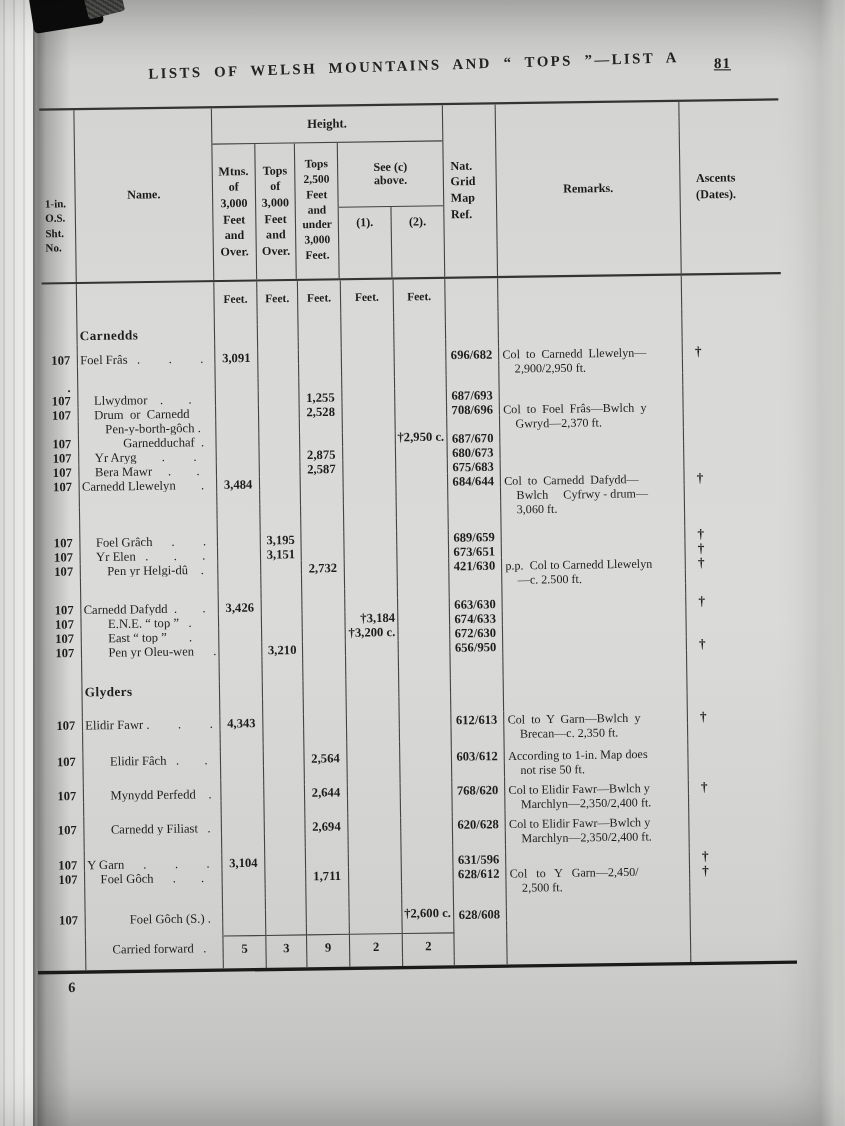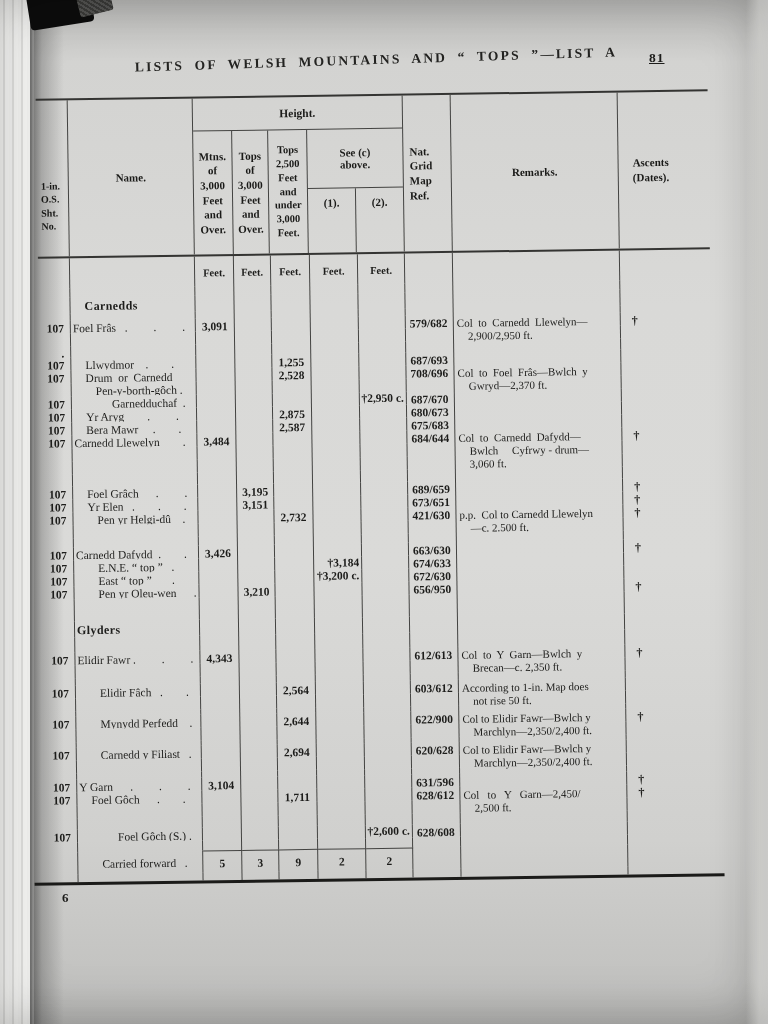--- a/index.html
+++ b/index.html
@@ -158,21 +158,21 @@
           <div class="c c-t3000"></div>
           <div class="c c-t2500"></div>
           <div class="c c-s1"></div>
           <div class="c c-s2"></div>
           <div class="c c-grid"></div>
           <div class="c c-rem"></div>
           <div class="c c-asc"></div>
         </div>
         <div class="row" style="height: 16px; line-height: 16px;">
           <div class="c c-sht"></div>
-          <div class="c c-name"><span class="section-name" style="padding-left: 14px;">Carnedds</span></div>
+          <div class="c c-name"><span class="section-name" style="padding-left: 2px;">Carnedds</span></div>
           <div class="c c-m3000"></div>
           <div class="c c-t3000"></div>
           <div class="c c-t2500"></div>
           <div class="c c-s1"></div>
           <div class="c c-s2"></div>
           <div class="c c-grid"></div>
           <div class="c c-rem"></div>
           <div class="c c-asc"></div>
         </div>
         <div class="row" style="height: 7px; line-height: 7px;">
@@ -188,21 +188,21 @@
           <div class="c c-asc"></div>
         </div>
         <div class="row" style="height: 13px; line-height: 13px;">
           <div class="c c-sht"><span class="num">107</span></div>
           <div class="c c-name"><span class="nm" style="padding-left: 2px;">Foel Frâs   .         .         .</span></div>
           <div class="c c-m3000"><span class="num">3,091</span></div>
           <div class="c c-t3000"></div>
           <div class="c c-t2500"></div>
           <div class="c c-s1"></div>
           <div class="c c-s2"></div>
-          <div class="c c-grid"><span class="num">579/682</span></div>
+          <div class="c c-grid"><span class="num">696/682</span></div>
           <div class="c c-rem"><span class="rm">Col  to  Carnedd  Llewelyn—</span></div>
           <div class="c c-asc"><span class="dag">†</span></div>
         </div>
         <div class="row" style="height: 13px; line-height: 13px;">
           <div class="c c-sht"></div>
           <div class="c c-name"></div>
           <div class="c c-m3000"></div>
           <div class="c c-t3000"></div>
           <div class="c c-t2500"></div>
           <div class="c c-s1"></div>
@@ -566,21 +566,21 @@
           <div class="c c-asc"></div>
         </div>
         <div class="row" style="height: 13px; line-height: 13px;">
           <div class="c c-sht"><span class="num">107</span></div>
           <div class="c c-name"><span class="nm" style="padding-left: 24px;">Mynydd Perfedd    .</span></div>
           <div class="c c-m3000"></div>
           <div class="c c-t3000"></div>
           <div class="c c-t2500"><span class="num">2,644</span></div>
           <div class="c c-s1"></div>
           <div class="c c-s2"></div>
-          <div class="c c-grid"><span class="num">622/900</span></div>
+          <div class="c c-grid"><span class="num">768/620</span></div>
           <div class="c c-rem"><span class="rm">Col to Elidir Fawr—Bwlch y</span></div>
           <div class="c c-asc"><span class="dag">†</span></div>
         </div>
         <div class="row" style="height: 13px; line-height: 13px;">
           <div class="c c-sht"></div>
           <div class="c c-name"></div>
           <div class="c c-m3000"></div>
           <div class="c c-t3000"></div>
           <div class="c c-t2500"></div>
           <div class="c c-s1"></div>

